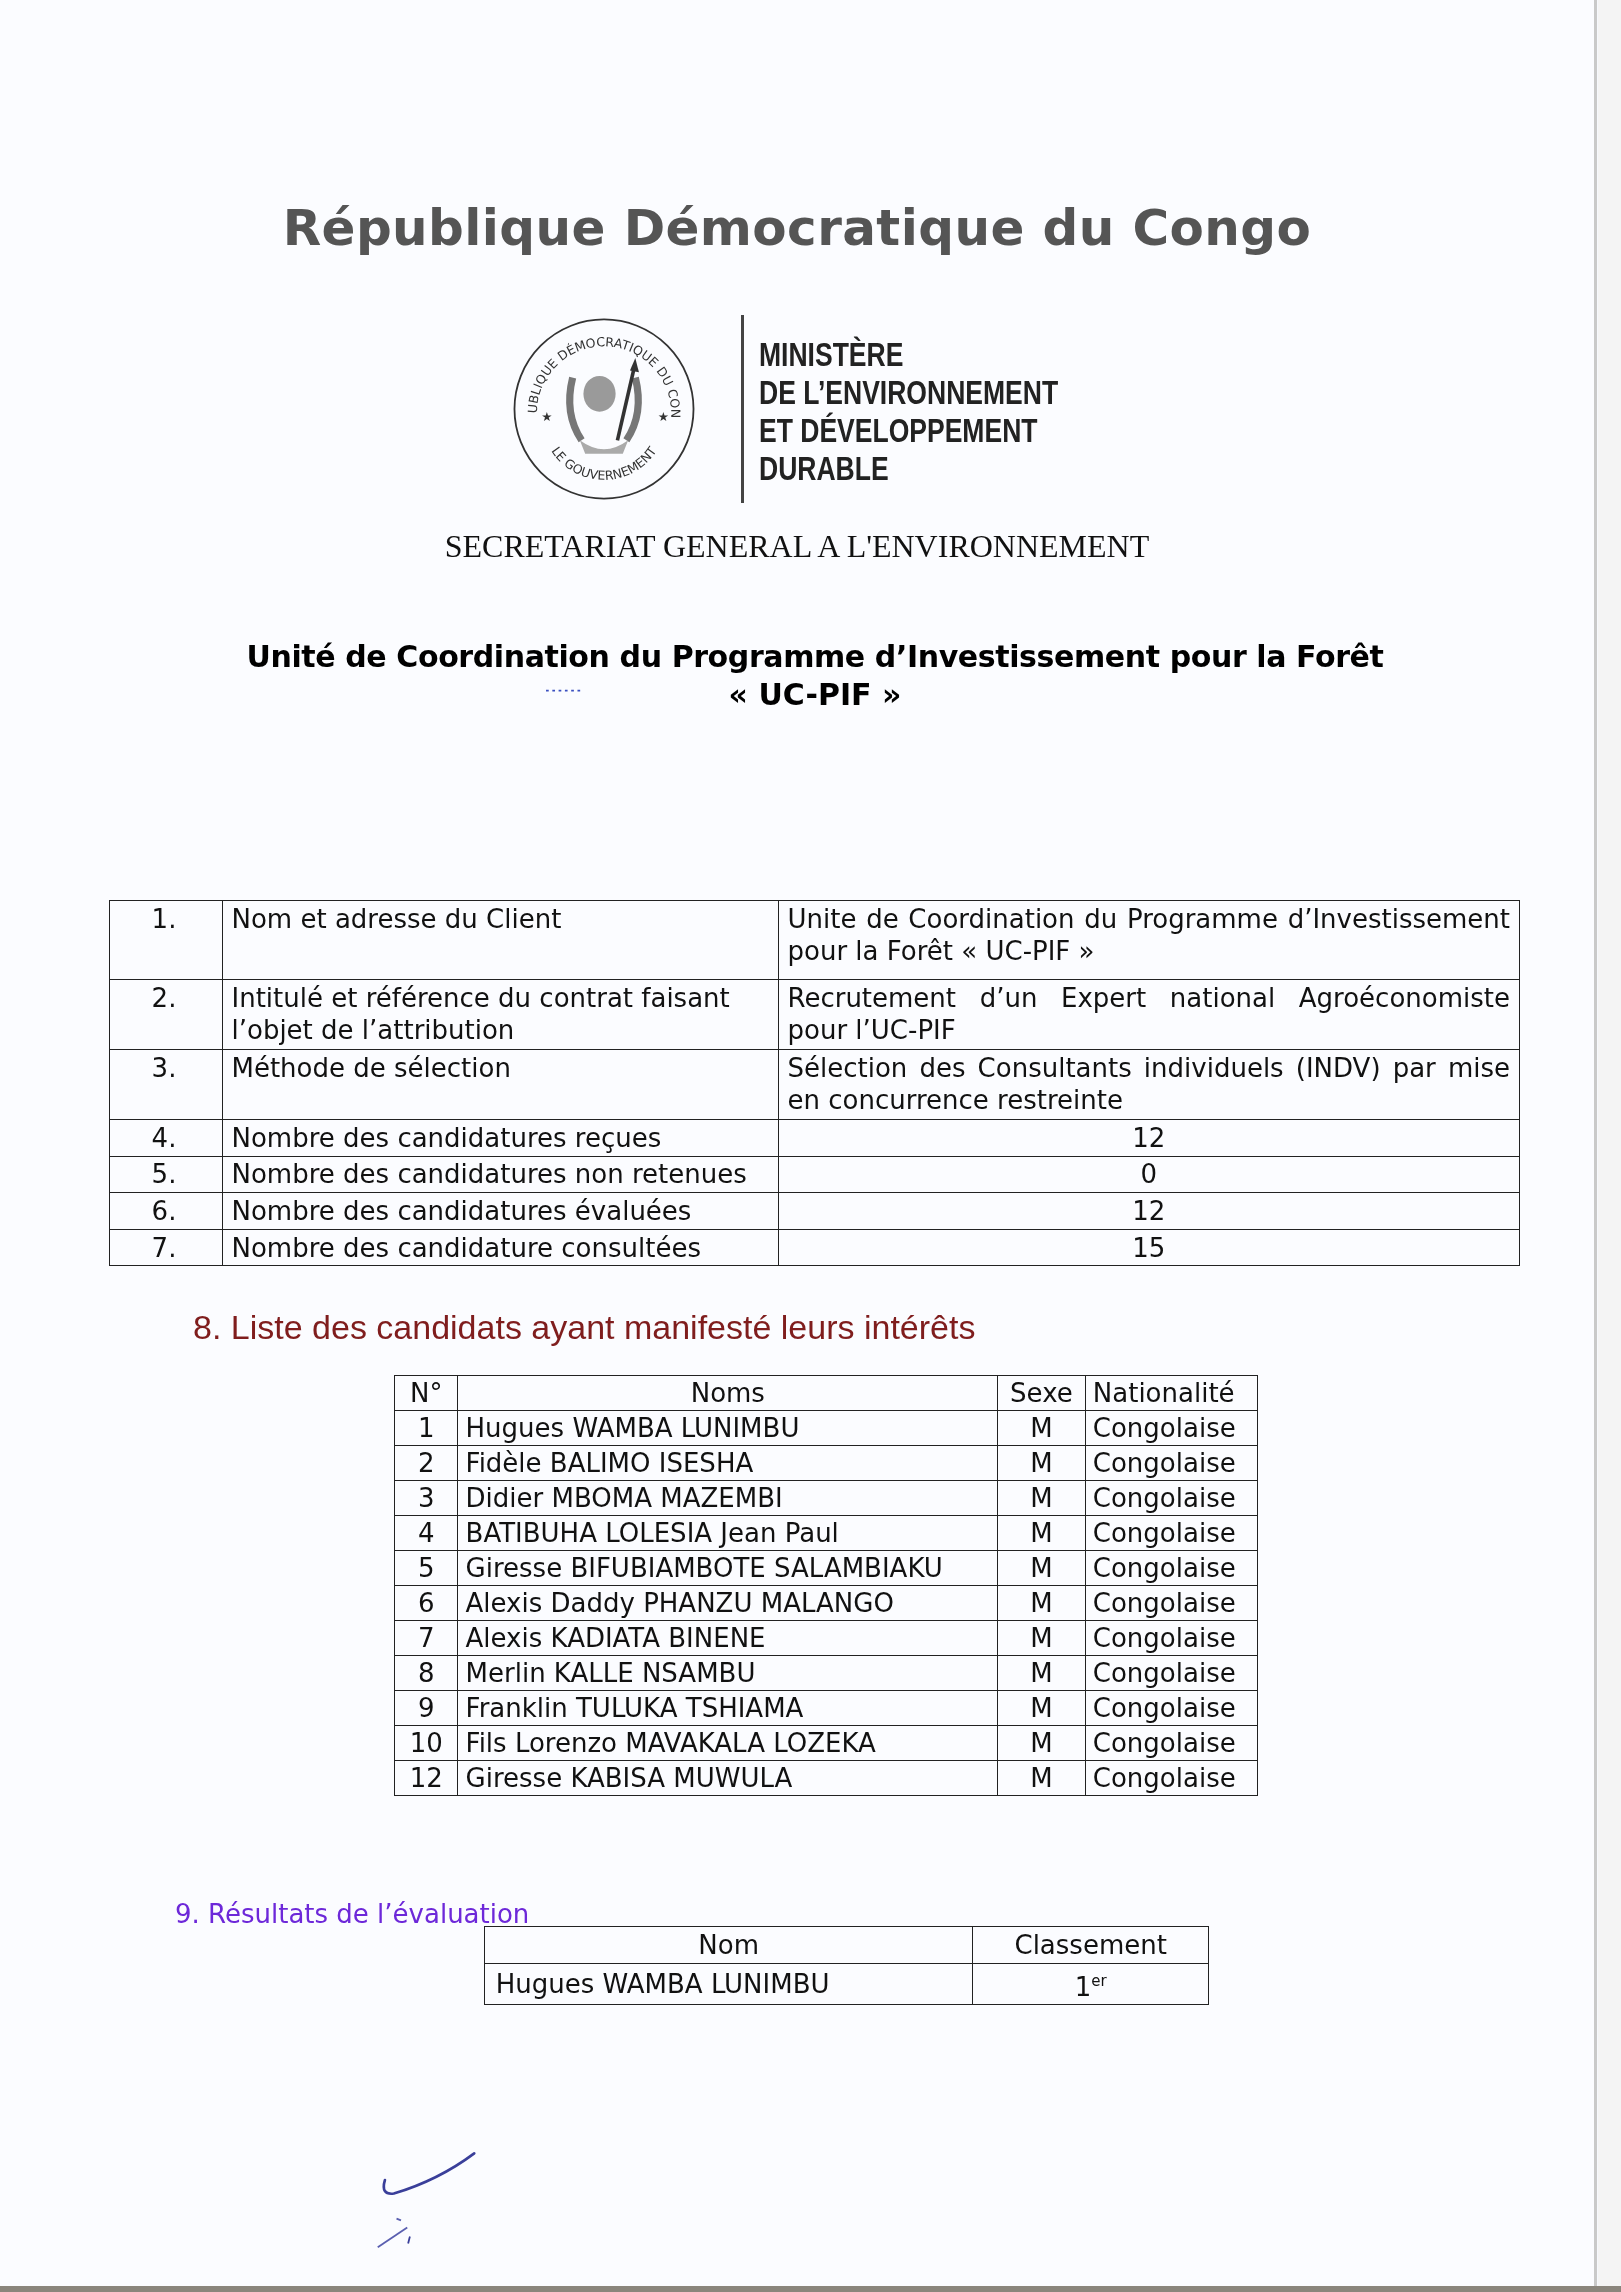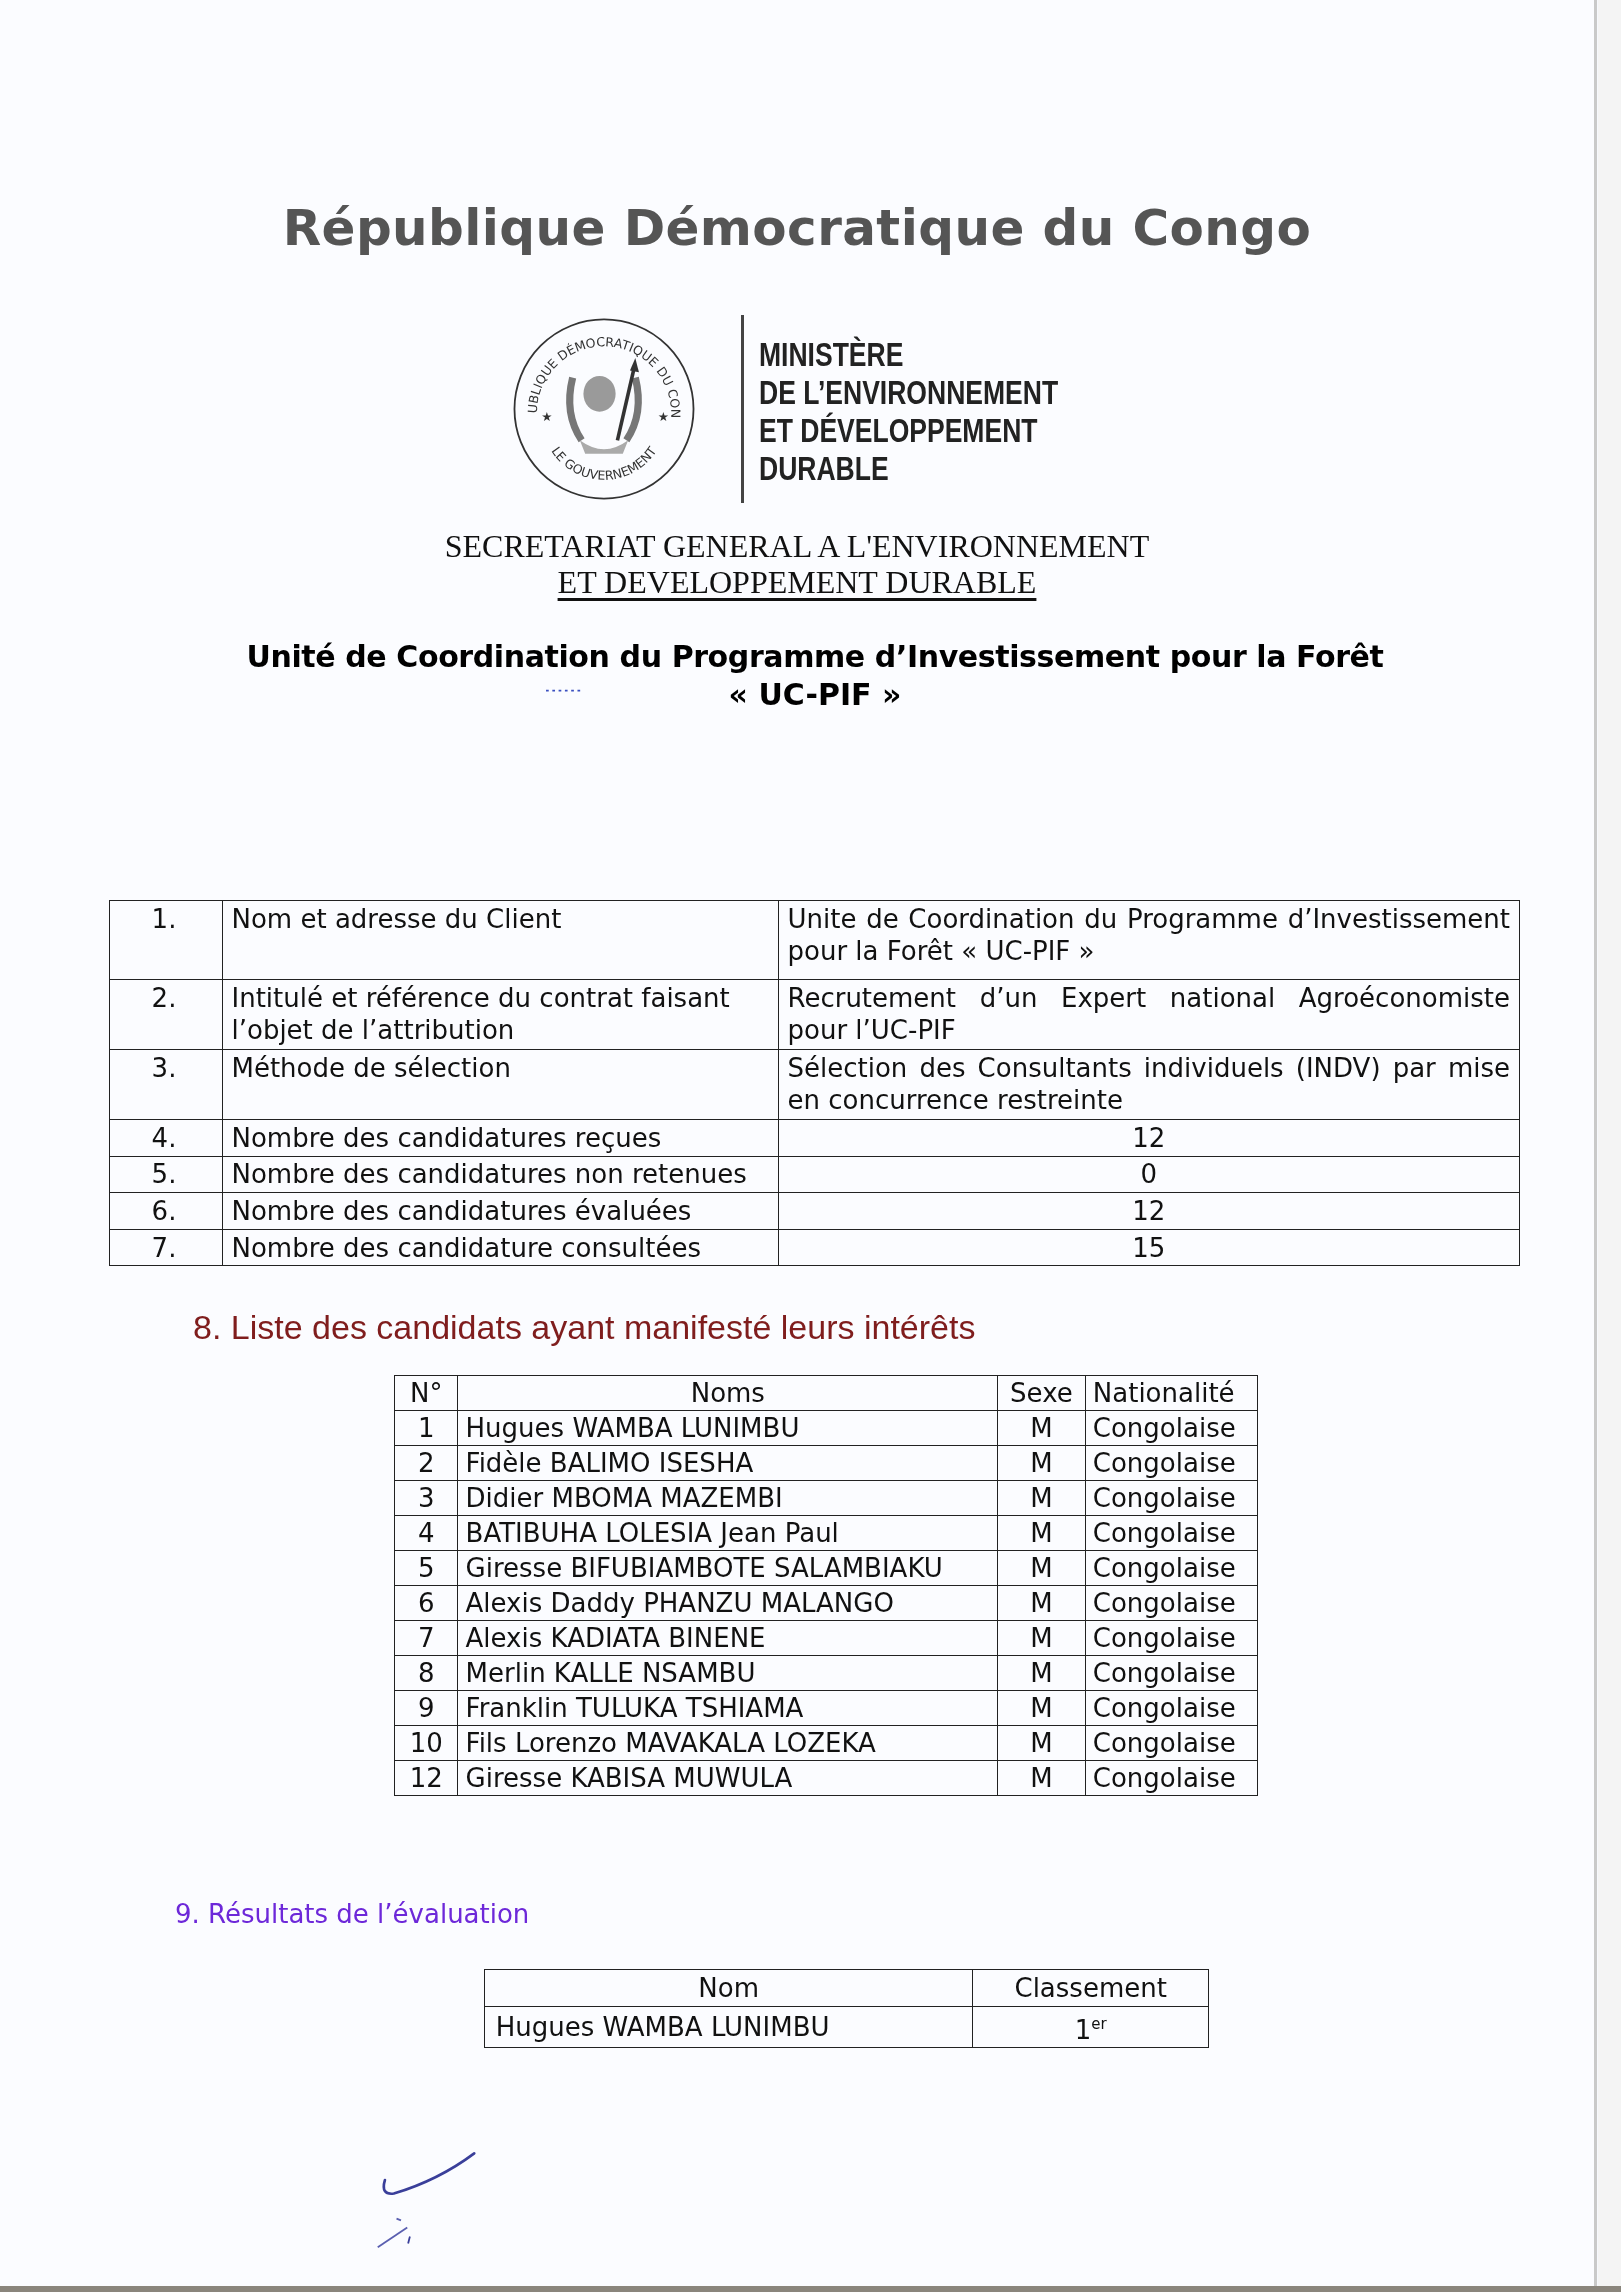--- a/index.html
+++ b/index.html
@@ -75,21 +75,21 @@
   .cand-table .c-no { width:48px; text-align:center; }
   .cand-table .c-nom { text-align:left;margin-top:40px; }
   .cand-table th.c-nom { text-align:center; }
   .cand-table .c-sexe { width:72px; text-align:center; }
   .cand-table .c-nat { width:157px; text-align:left; }
 
   .sec9 {
     position:absolute; left:175px; top:1899px;
     font-family:"DejaVu Sans", sans-serif; font-size:26px; color:#6d28d9;
   }
-  .res-table { left:484px; top:1969px; width:725px; font-size:26px; }
+  .res-table { left:484px; top:1926px; width:725px; font-size:26px; }
   .res-table th, .res-table td { padding:0 10.7px; line-height:34px; height:36px; font-weight:normal; }
   .res-table .r-nom { width:466px; }
   .res-table th.r-nom { text-align:center; }
   .res-table td.r-nom { text-align:left; }
   .res-table .r-cls { text-align:center; }
   .res-table sup { font-size:15px; }
 
   .signature { position:absolute; left:358px; top:2131px; width:161px; height:134px; }
   .blue-mark { position:absolute; left:546px; top:688px; width:36px; height:5.4px; }
 </style>
@@ -125,21 +125,20 @@
     <div class="logo-divider"></div>
     <div class="ministry">
       <div>MINISTÈRE</div>
       <div>DE L’ENVIRONNEMENT</div>
       <div>ET DÉVELOPPEMENT</div>
       <div>DURABLE</div>
     </div>
   </div>
 
   <div class="sg1">SECRETARIAT GENERAL A L'ENVIRONNEMENT</div>
-  <div class="sg2"><span>ET DEVELOPPEMENT DURABLE</span></div>
 
   <div class="ucpif1">Unité de Coordination du Programme d’Investissement pour la Forêt</div>
   <div class="ucpif2">« UC-PIF »</div>
   <svg class="blue-mark" viewBox="0 0 40 6">
     <line x1="0" y1="3" x2="40" y2="3" stroke="#3a4fc0" stroke-width="2" stroke-dasharray="3 4"></line>
   </svg>
 
 
   <table class="info-table">
     <tbody>

